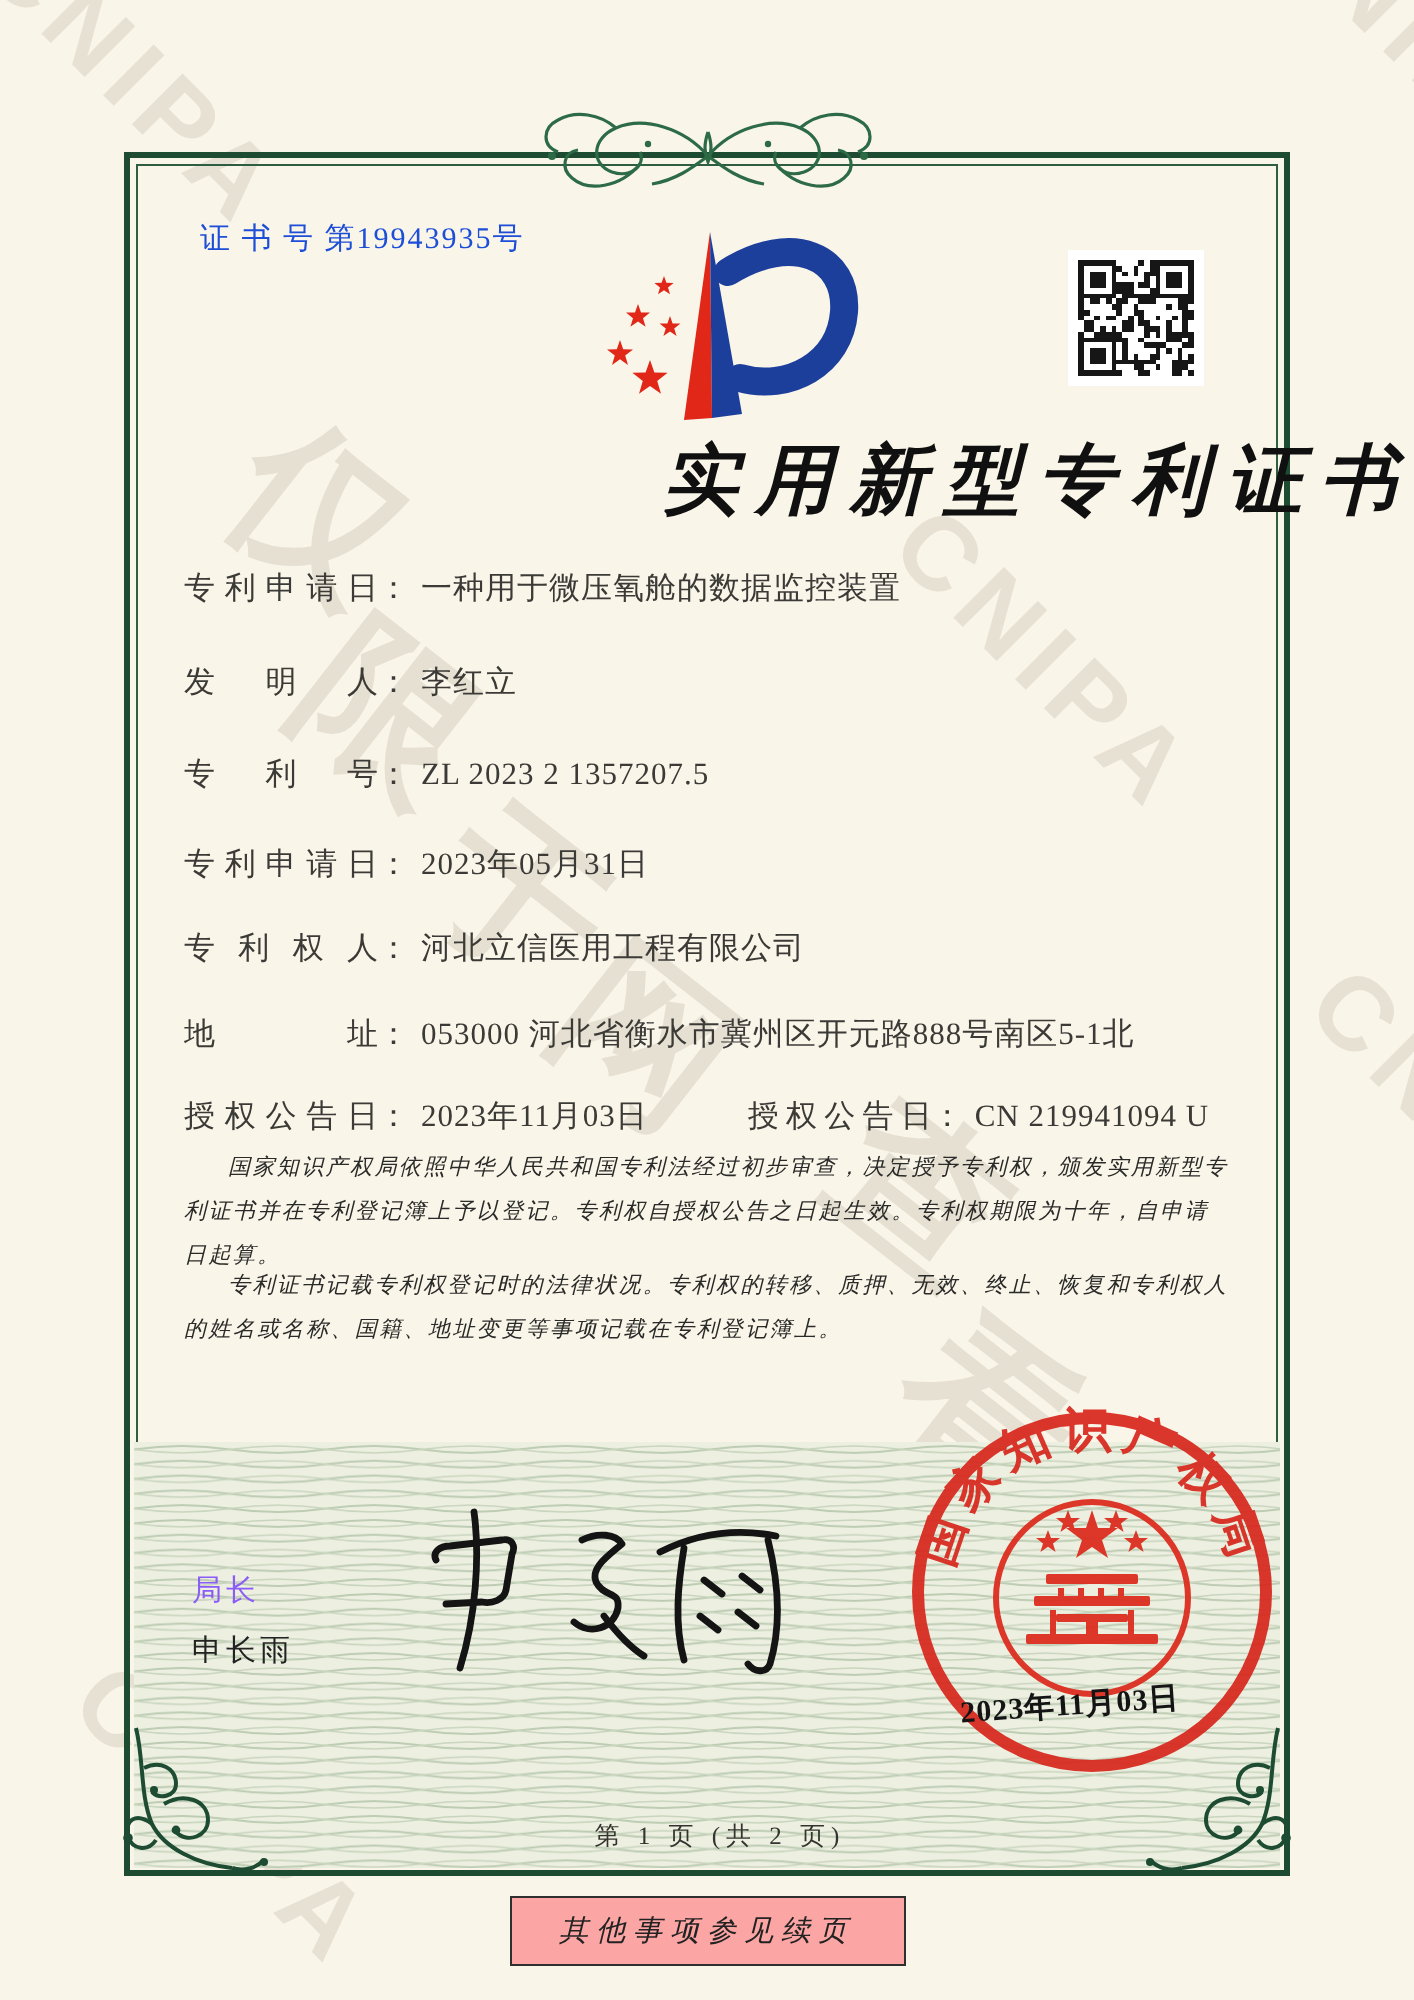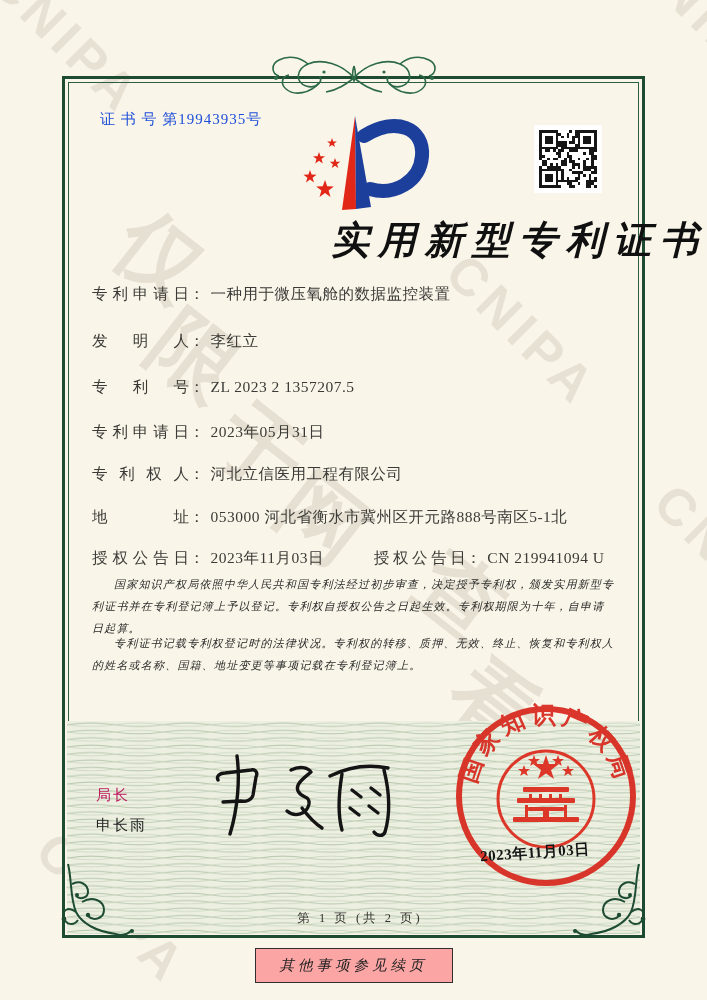--- a/index.html
+++ b/index.html
@@ -49,21 +49,21 @@
   .f-label { display:inline-block; width:97px; text-align:justify; text-align-last:justify; }
   .f-label2 { display:inline-block; width:92px; text-align:justify; text-align-last:justify; margin-left:46px; }
   .f-colon { margin-right:6px; }
   .f-value { letter-spacing:.5px; }
 
   
   .para { position:absolute; left:92px; width:524px; font-size:11px; line-height:1.98;
           color:#2a2a28; text-indent:2em; letter-spacing:1.2px; font-style:italic; }
 
   
-  .sig-title { position:absolute; left:96px; top:786px; font-size:15px; color:#be185d;
+  .sig-title { position:absolute; left:96px; top:786px; font-size:15px; color:#8b5cf6;
                font-family:"Liberation Sans","DejaVu Sans",sans-serif; letter-spacing:2px; }
   .sig-name  { position:absolute; left:96px; top:816px; font-size:15px; color:#222;
                font-family:"Liberation Sans","DejaVu Sans",sans-serif; letter-spacing:2px; }
   .sig-script { position:absolute; left:196px; top:750px; }
 
   .seal { position:absolute; left:453px; top:703px; width:186px; height:186px; z-index:6; }
   .seal-date { position:absolute; left:480px; top:842px; width:150px; font-size:15px;
                font-weight:bold; color:#141414; transform:rotate(-4deg); letter-spacing:.5px; z-index:7; }
 
   

